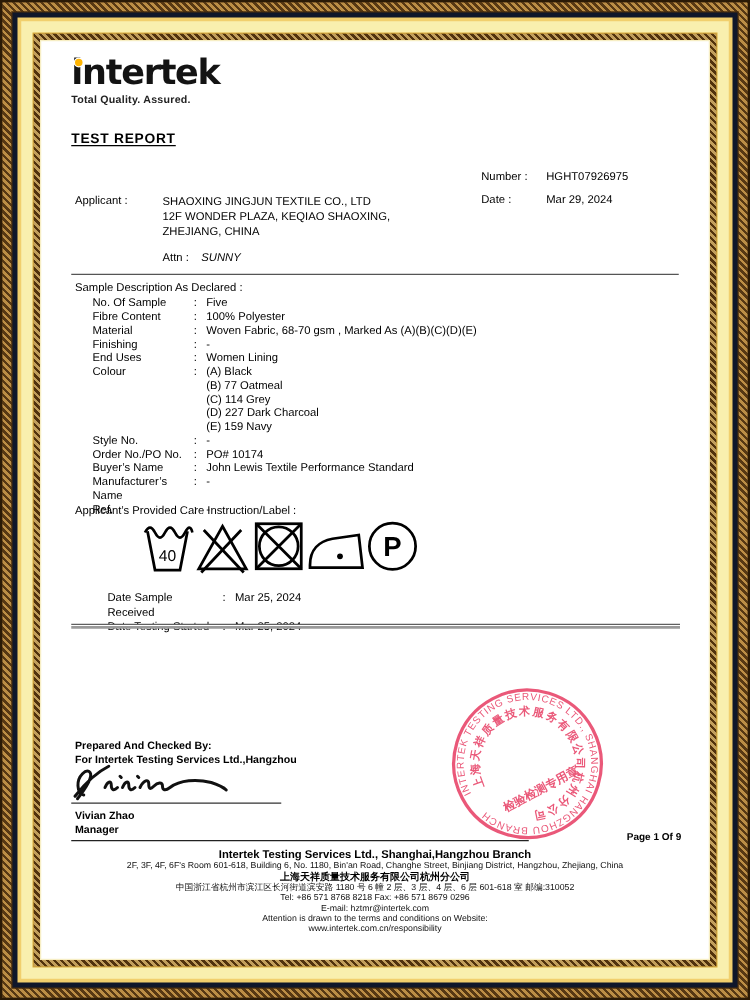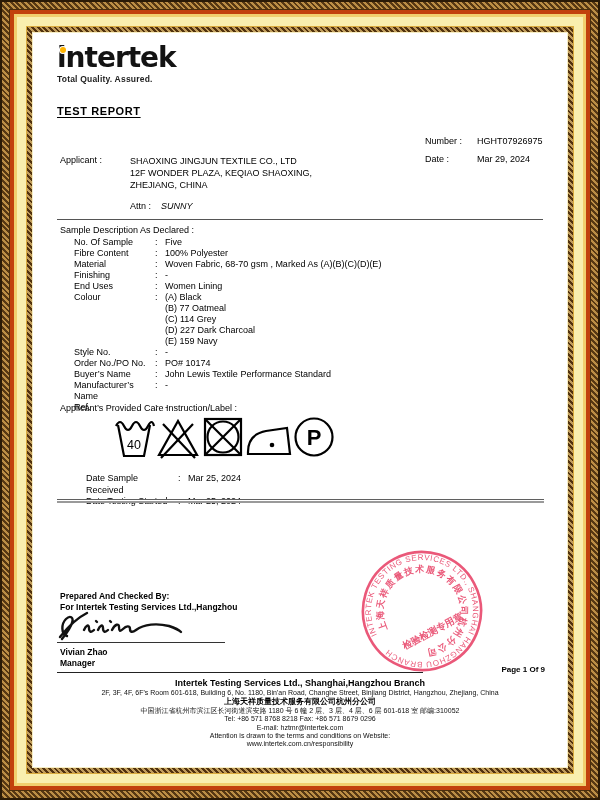--- a/index.html
+++ b/index.html
@@ -3,42 +3,42 @@
 <meta charset="utf-8">
 <style>
   * { margin:0; padding:0; box-sizing:border-box; }
   html,body { width:600px; height:800px; background:#fff; font-family:"Liberation Sans", sans-serif; }
 
   
   .frame  { width:600px; height:800px; padding:2px; background:#2a1a06; }
   .b-pattern { width:100%; height:100%; padding:7px; background-color:#996b2c;
     background-image: repeating-linear-gradient(45deg, rgba(42,22,3,.60) 0 2px, rgba(215,170,90,.55) 2px 4px); }
   .b-dark { width:100%; height:100%; padding:1px; background:#4a2e0c; }
-  .b-gold { width:100%; height:100%; padding:4px; background:#c2410c; }
+  .b-gold { width:100%; height:100%; padding:4px; background:#0f172a; }
   .b-bright { width:100%; height:100%; padding:3px; background:#f1cf6d; }
   .b-cream { width:100%; height:100%; padding:9px; background:#f9efae; }
   .b-goldline { width:100%; height:100%; padding:1px; background:#d9ab3c; }
   .b-bead { width:100%; height:100%; padding:5px; background-color:#7c5016;
     background-image: repeating-linear-gradient(45deg, rgba(250,222,150,.55) 0 2px, rgba(58,34,8,.65) 2px 4px); }
   .b-edge { width:100%; height:100%; padding:1px; background:#f7eec4; }
 
   .paper { position:relative; width:100%; height:100%; background:#fff; overflow:hidden; color:#000; }
   .abs { position:absolute; }
 
   
   .logo { left:24px; top:10px; }
   .logo-text { position:relative; display:inline-block; font-family:"DejaVu Sans", sans-serif;
     font-weight:bold; font-size:28px; letter-spacing:-1px; color:#131313; line-height:30px; }
   .logo-dot { position:absolute; left:3px; top:4px; width:6px; height:6px; border-radius:50%;
     background:#ffb400; box-shadow:0 0 0 1px #fff; }
   .tagline { display:block; font-size:8.5px; font-weight:bold; color:#222; margin-top:1px; letter-spacing:.2px; }
 
   .title { left:24px; top:72px; font-size:11px; font-weight:bold; letter-spacing:.6px;
     text-decoration:underline; text-underline-offset:2px; }
-  .numdate { left:352px; top:103px;margin-left:40px; }
+  .numdate { left:352px; top:103px; }
   .numdate .row { display:flex; margin-bottom:8px; }
   .numdate .lbl { width:52px; font-size:9px; }
   .numdate .val { font-size:9px; }
 
   .app-label { left:27px; top:122px; font-size:9px; }
   .app-lines { left:97px; top:122px; font-size:9px; line-height:12px; }
   .attn { left:97px; top:168px; font-size:9px; }
   .attn .v { margin-left:10px;font-style:italic; }
 
   .hr1 { left:24px; top:186px; width:486px; height:0; border-top:1px solid #555; }

